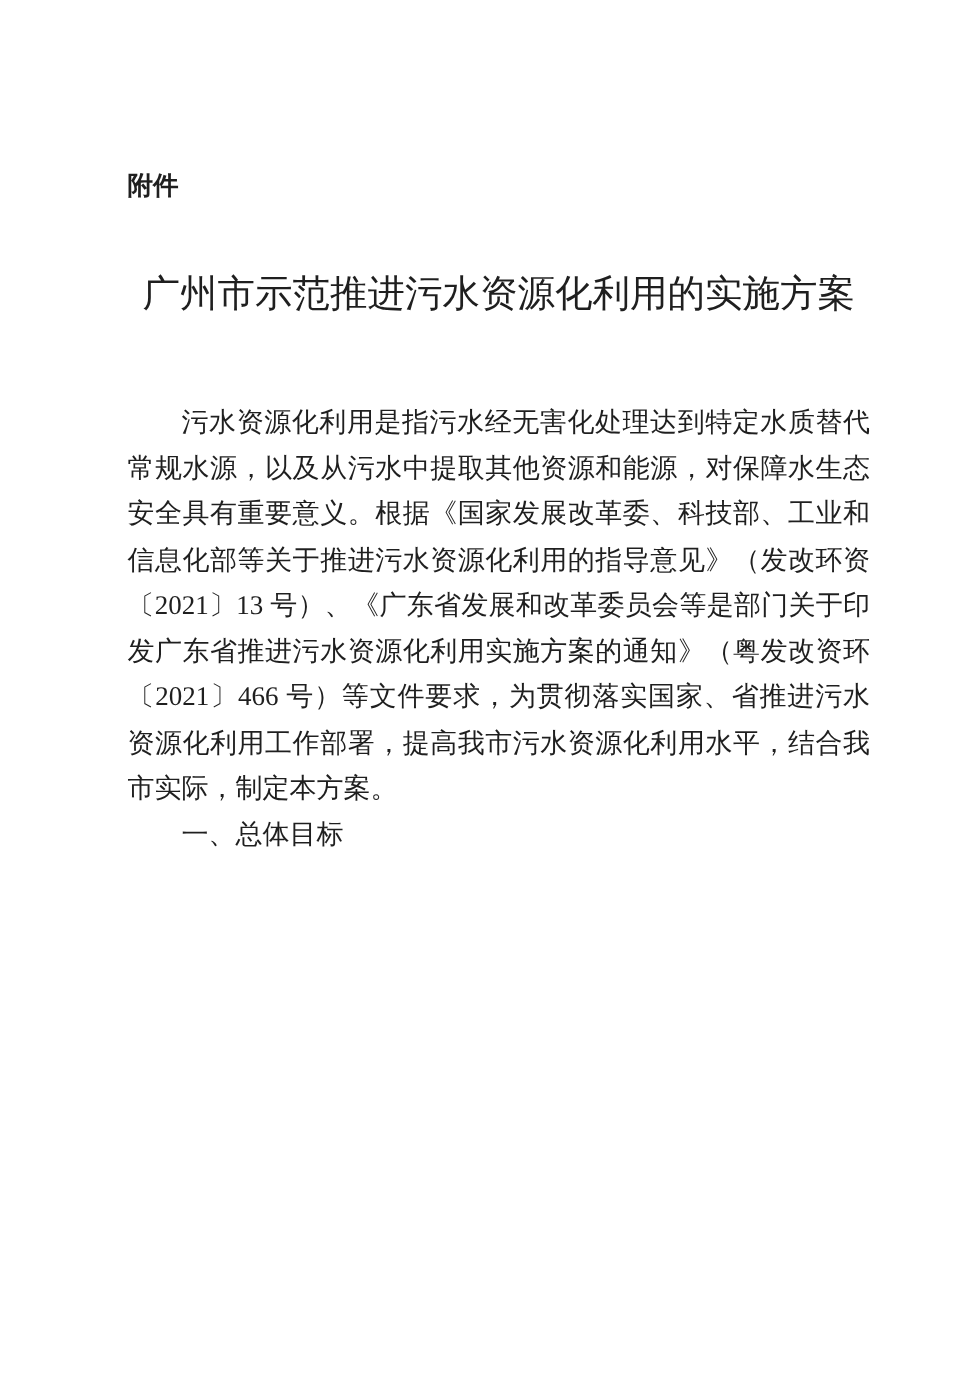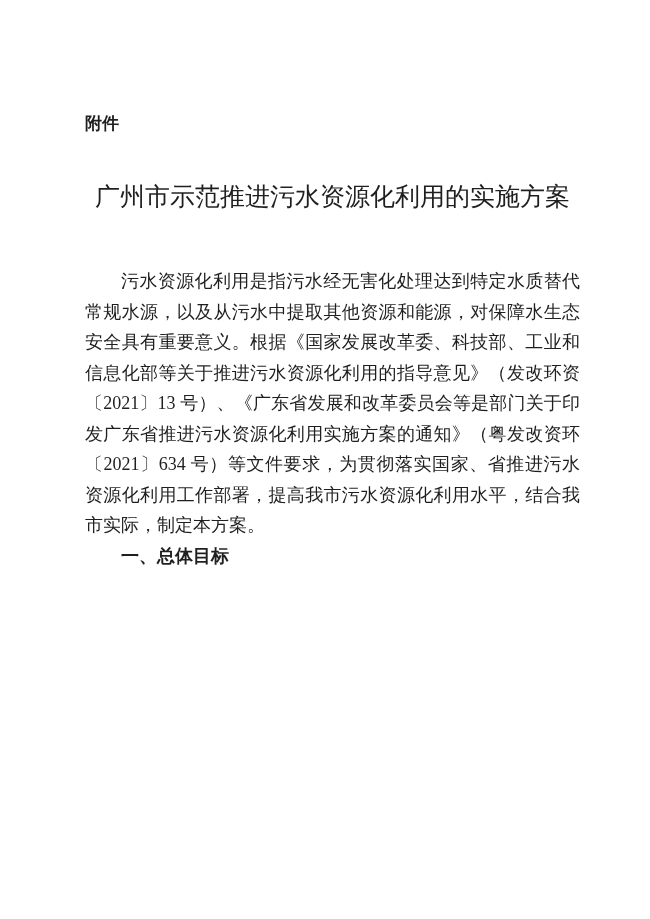--- a/index.html
+++ b/index.html
@@ -52,21 +52,21 @@
     text-indent: 2em;
     word-break: break-all;
   }
   .intro-para {
     margin-top: 52px;
   }
   .section-heading {
     margin: 0;
     font-family: "Liberation Sans", "DejaVu Sans", sans-serif;
     font-size: 18px;
-    font-weight: 700;
+    font-weight: 400;
     line-height: 30.5px;
     text-indent: 2em;
   }
   .lead-kaiti {
     
     font-family: "Liberation Serif", "DejaVu Serif", serif;
   }
   .page-footer {
     position: absolute;
     top: 845px;
@@ -81,20 +81,20 @@
 </head>
 <body>
 
 <div class="page">
 
   <div class="attachment">附件</div>
 
   <h1 class="doc-title">广州市示范推进污水资源化利用的实施方案</h1>
 
 
-  <p class="body-para intro-para">污水资源化利用是指污水经无害化处理达到特定水质替代常规水源，以及从污水中提取其他资源和能源，对保障水生态安全具有重要意义。根据《国家发展改革委、科技部、工业和信息化部等关于推进污水资源化利用的指导意见》（发改环资〔2021〕13 号）、《广东省发展和改革委员会等是部门关于印发广东省推进污水资源化利用实施方案的通知》（粤发改资环〔2021〕634 号）等文件要求，为贯彻落实国家、省推进污水资源化利用工作部署，提高我市污水资源化利用水平，结合我市实际，制定本方案。</p>
+  <p class="body-para intro-para">污水资源化利用是指污水经无害化处理达到特定水质替代常规水源，以及从污水中提取其他资源和能源，对保障水生态安全具有重要意义。根据《国家发展改革委、科技部、工业和信息化部等关于推进污水资源化利用的指导意见》（发改环资〔2021〕13 号）、《广东省发展和改革委员会等是部门关于印发广东省推进污水资源化利用实施方案的通知》（粤发改资环〔2021〕466 号）等文件要求，为贯彻落实国家、省推进污水资源化利用工作部署，提高我市污水资源化利用水平，结合我市实际，制定本方案。</p>
 
   <h2 class="section-heading">一、总体目标</h2>
 
 
   <div class="page-footer">— 1 —</div>
 
 </div>
 
 </body></html>

